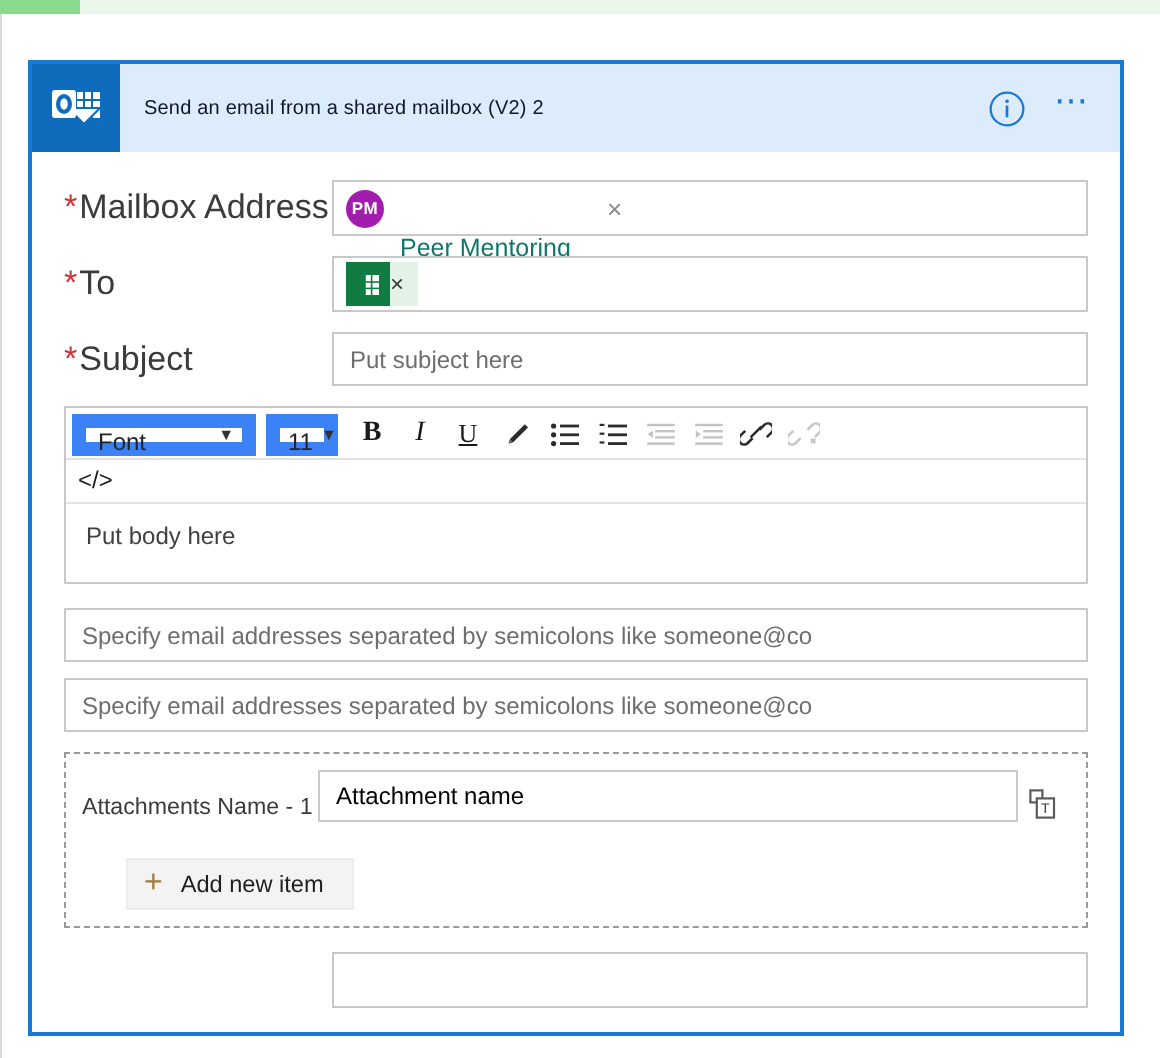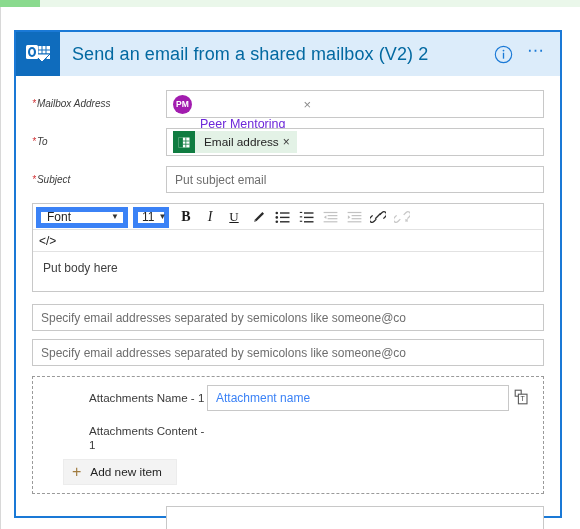--- a/index.html
+++ b/index.html
@@ -47,22 +47,22 @@
   }
   .app-icon {
     width: 44px; height: 44px;
     background: #0f6cbd;
     display: flex; align-items: center; justify-content: center;
     flex: 0 0 44px;
   }
   .app-icon svg { display:block; }
   .card-title {
     margin-left: 12px;
-    font-size: 18px;
-    color: #0369a1;
+    font-size: 10px;
+    color: #0f172a;
     letter-spacing: .1px;
     white-space: nowrap;
   }
   .header-actions {
     margin-left: auto;
     display: flex; align-items: center;
     gap: 14px;
     padding-right: 14px;
   }
   .info-icon { width: 19px; height: 19px; display:block; }
@@ -70,24 +70,23 @@
     color: #1a79d6; font-size: 17px; letter-spacing: 2px;
     line-height: 10px; padding-bottom: 7px;
   }
 
   
   .card-body { position: relative; padding: 0; }
 
   .row { display: flex; align-items: flex-start; padding: 0 16px; }
   .lbl {
     width: 134px; flex: 0 0 134px;
-    font-size: 10px; color: #3b3b3b;
+    font-size: 17px; color: #3b3b3b;
     padding-top: 7px;
     line-height: 14px;
-    font-style: italic;
   }
   .req { color: #d13438; margin-right: 1px; }
   .field { flex: 1 1 auto; }
 
   .inp {
     width: 100%; height: 27px;
     border: 1px solid #c8c8c8;
     background: #fff;
     font-size: 12px; color: #6e6e6e;
     padding: 0 8px;
@@ -106,21 +105,21 @@
     position: relative;
   }
   .chip-person { display: flex; align-items: center; gap: 8px; padding-left: 2px; }
   .avatar {
     width: 19px; height: 19px; border-radius: 50%;
     background: #a21caf;
     color: #fff; font-size: 8.5px; font-weight: bold;
     display: flex; align-items: center; justify-content: center;
     letter-spacing: .2px;
   }
-  .chip-person .name { font-size: 12.5px; color: #6d28d9; margin-top: 40px; }
+  .chip-person .name { font-size: 12.5px; color: #0f766e; margin-top: 40px; }
   .chip-x { color: #8a8a8a; font-size: 13px; margin-left: 10px; cursor: default; }
 
   .chip-token {
     display: inline-flex; align-items: center;
     background: #e3f2e6; height: 22px;
     margin-left: 2px;
   }
   .xls-icon {
     width: 22px; height: 22px; background: #107c41;
     display: flex; align-items: center; justify-content: center;
@@ -130,22 +129,22 @@
   .chip-token .tx { font-size: 12px; color: #3b3b3b; padding-right: 7px; }
 
   
   .rte { width: 100%; border: 1px solid #c8c8c8; background:#fff; }
   .rte-toolbar {
     border-bottom: 1px solid #e2e2e2;
     padding: 2px 3px 1px 3px;
     display: flex; flex-wrap: wrap; align-items: center;
   }
   .tb-sel {
-    height: 21px; border: 5px solid #3b82f6; background:#fff;
-    display: flex; align-items: center; justify-content: space-between;
+    height: 21px; border: 7px solid #3b82f6; background:#fff;
+    display: flex; justify-content: space-between;
     font-size: 12px; color: #242424; padding: 0 4px 0 6px;
     margin-right: 5px;
   }
   .tb-sel.font { width: 92px; }
   .tb-sel.size { width: 36px; padding: 0 3px 0 4px; }
   .caret { font-size: 8px; color: #333; line-height: 1; margin-left: 4px; }
   .tb-btn {
     width: 22px; height: 22px;
     display: flex; align-items: center; justify-content: center;
     font-size: 13px; color: #1b1b1b;
@@ -162,30 +161,30 @@
     font-size: 12px; color: #404040;
   }
 
   
   .attach-group {
     position: relative;
     margin: 0 16px;
     border: 1px dashed #9a9a9a;
     padding: 8px 8px 8px 8px;
   }
-  .attach-row { display: flex; align-items: flex-start; margin-bottom: 7px; margin-left: 48px; }
+  .attach-row { display: flex; align-items: flex-end; margin-bottom: 7px; }
   .attach-lbl {
     width: 118px; flex: 0 0 118px;
     font-size: 11.6px; color: #3b3b3b; line-height: 14px;
     padding-top: 6px;
   }
   .attach-inp {
     flex: 1 1 auto; height: 26px;
     border: 1px solid #c8c8c8; background: #fff;
-    font-size: 12px; color: #3b82f6;
+    font-size: 12px; color: #000000;
     display: flex; align-items: center; padding: 0 8px;
   }
   .trash-btn {
     width: 26px; flex: 0 0 26px;
     display: flex; align-items: flex-start; justify-content: center;
     padding-top: 4px;
   }
   .add-item {
     display: inline-flex; align-items: center;
     height: 26px; background: #f3f3f3;
@@ -278,33 +277,32 @@
                 <svg width="13" height="13" viewBox="0 0 13 13" aria-hidden="true">
                   <rect x="0.5" y="1.5" width="11" height="10" fill="#ffffff"></rect>
                   <rect x="0.5" y="1.5" width="4.4" height="10" fill="#107c41"></rect>
                   <g stroke="#107c41" stroke-width="0.8">
                     <line x1="7.8" y1="1.5" x2="7.8" y2="11.5"></line>
                     <line x1="4.9" y1="5" x2="11.5" y2="5"></line>
                     <line x1="4.9" y1="8.2" x2="11.5" y2="8.2"></line>
                   </g>
                 </svg>
               </span>
-              <span class="tlabel">Email address</span>
               <span class="tx">×</span>
             </span>
           </div>
         </div>
       </div>
 
       <div class="gap-10"></div>
 
       <div class="row">
         <div class="lbl"><span class="req">*</span><span>Subject</span></div>
         <div class="field">
-          <div class="inp ph">Put subject email</div>
+          <div class="inp ph">Put subject here</div>
         </div>
       </div>
 
       <div class="gap-10"></div>
 
       <div class="row">
         <div class="field">
           <div class="rte">
             <div class="rte-toolbar">
               <div class="tb-sel font">
@@ -425,21 +423,20 @@
             <svg width="16" height="17" viewBox="0 0 16 17" aria-hidden="true">
               <g fill="none" stroke="#5a5a5a" stroke-width="1.1">
                 <rect x="1.2" y="1.2" width="6" height="6"></rect>
                 <rect x="4.4" y="5.2" width="8.6" height="9.6" fill="#ffffff"></rect>
               </g>
               <text x="8.7" y="12.4" font-family="Liberation Sans, sans-serif" font-size="7" fill="#3d3d3d" text-anchor="middle">T</text>
             </svg>
           </div>
         </div>
         <div class="attach-row">
-          <div class="attach-lbl">Attachments Content - 1</div>
           <div class="trash-btn"></div>
         </div>
         <div class="add-item">
           <span class="plus">+</span>
           <span>Add new item</span>
         </div>
       </div>
 
       <div class="gap-12"></div>
 

